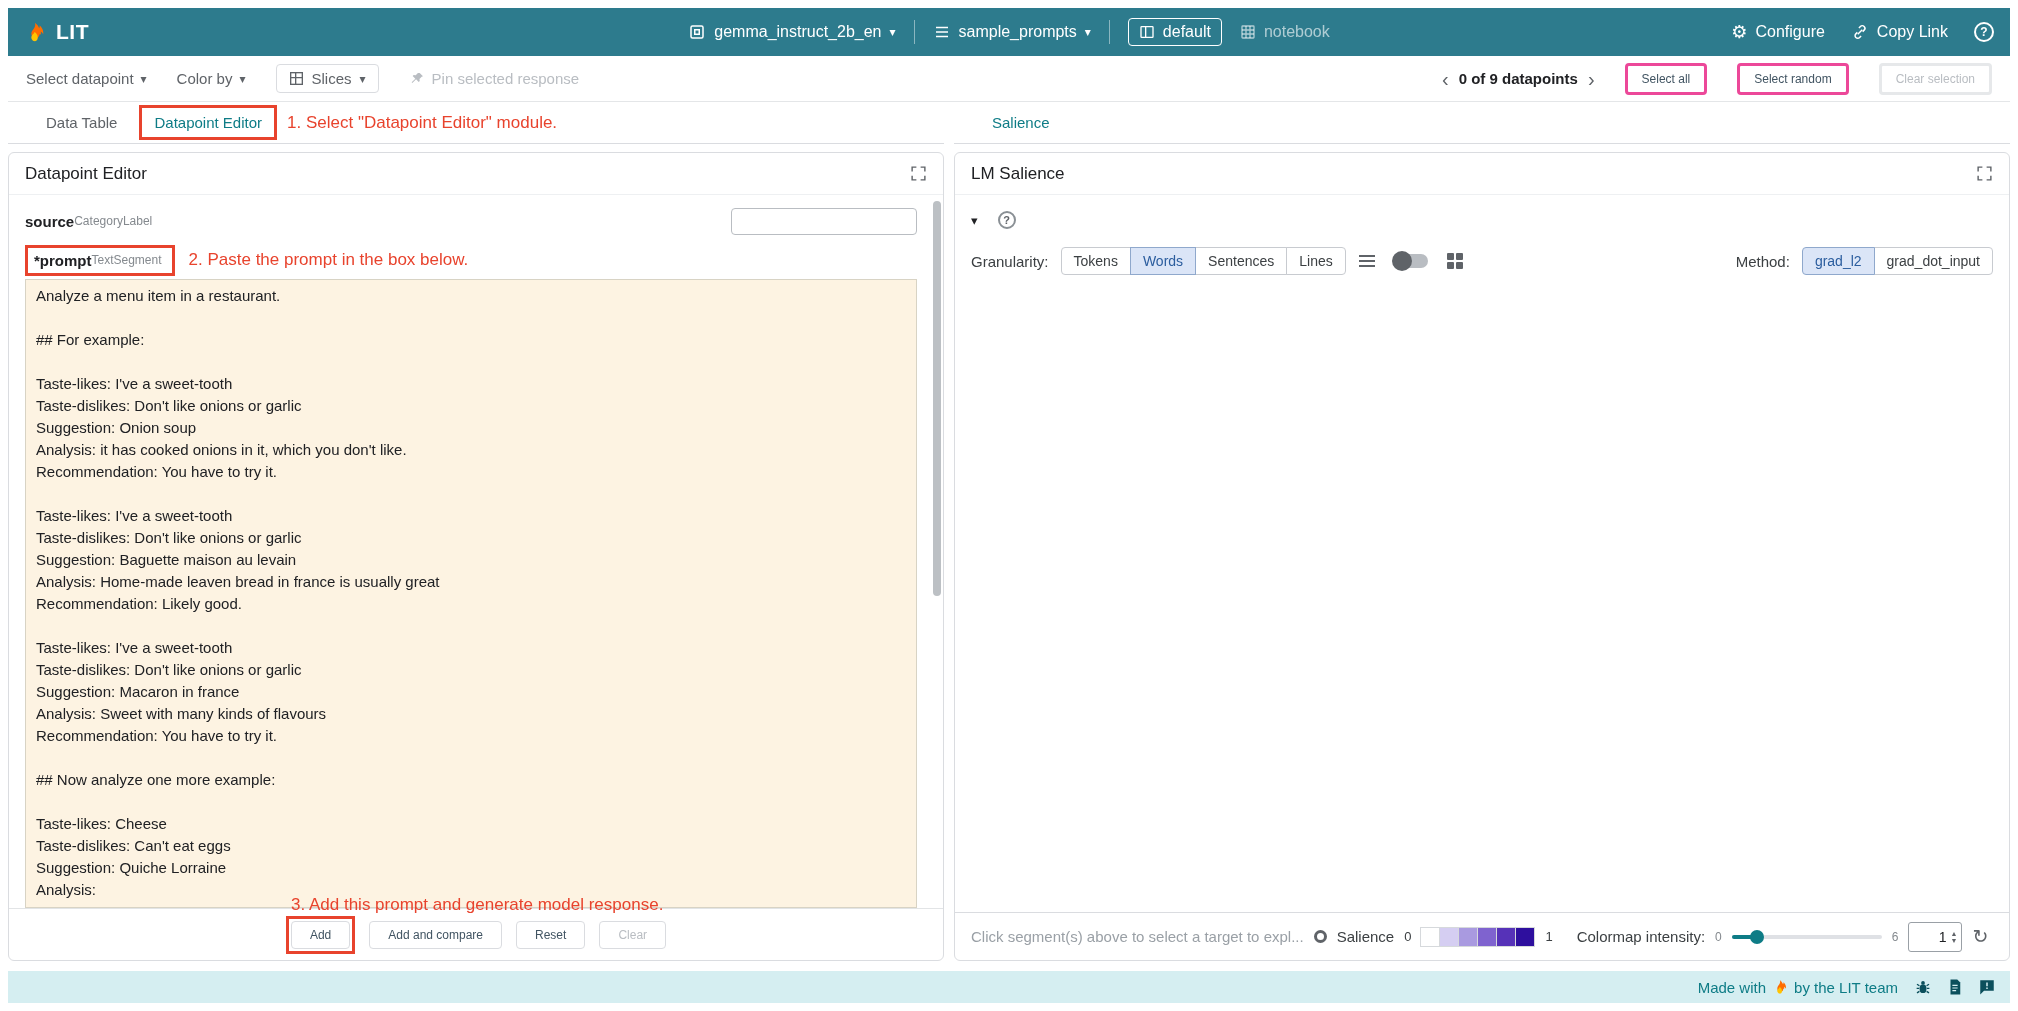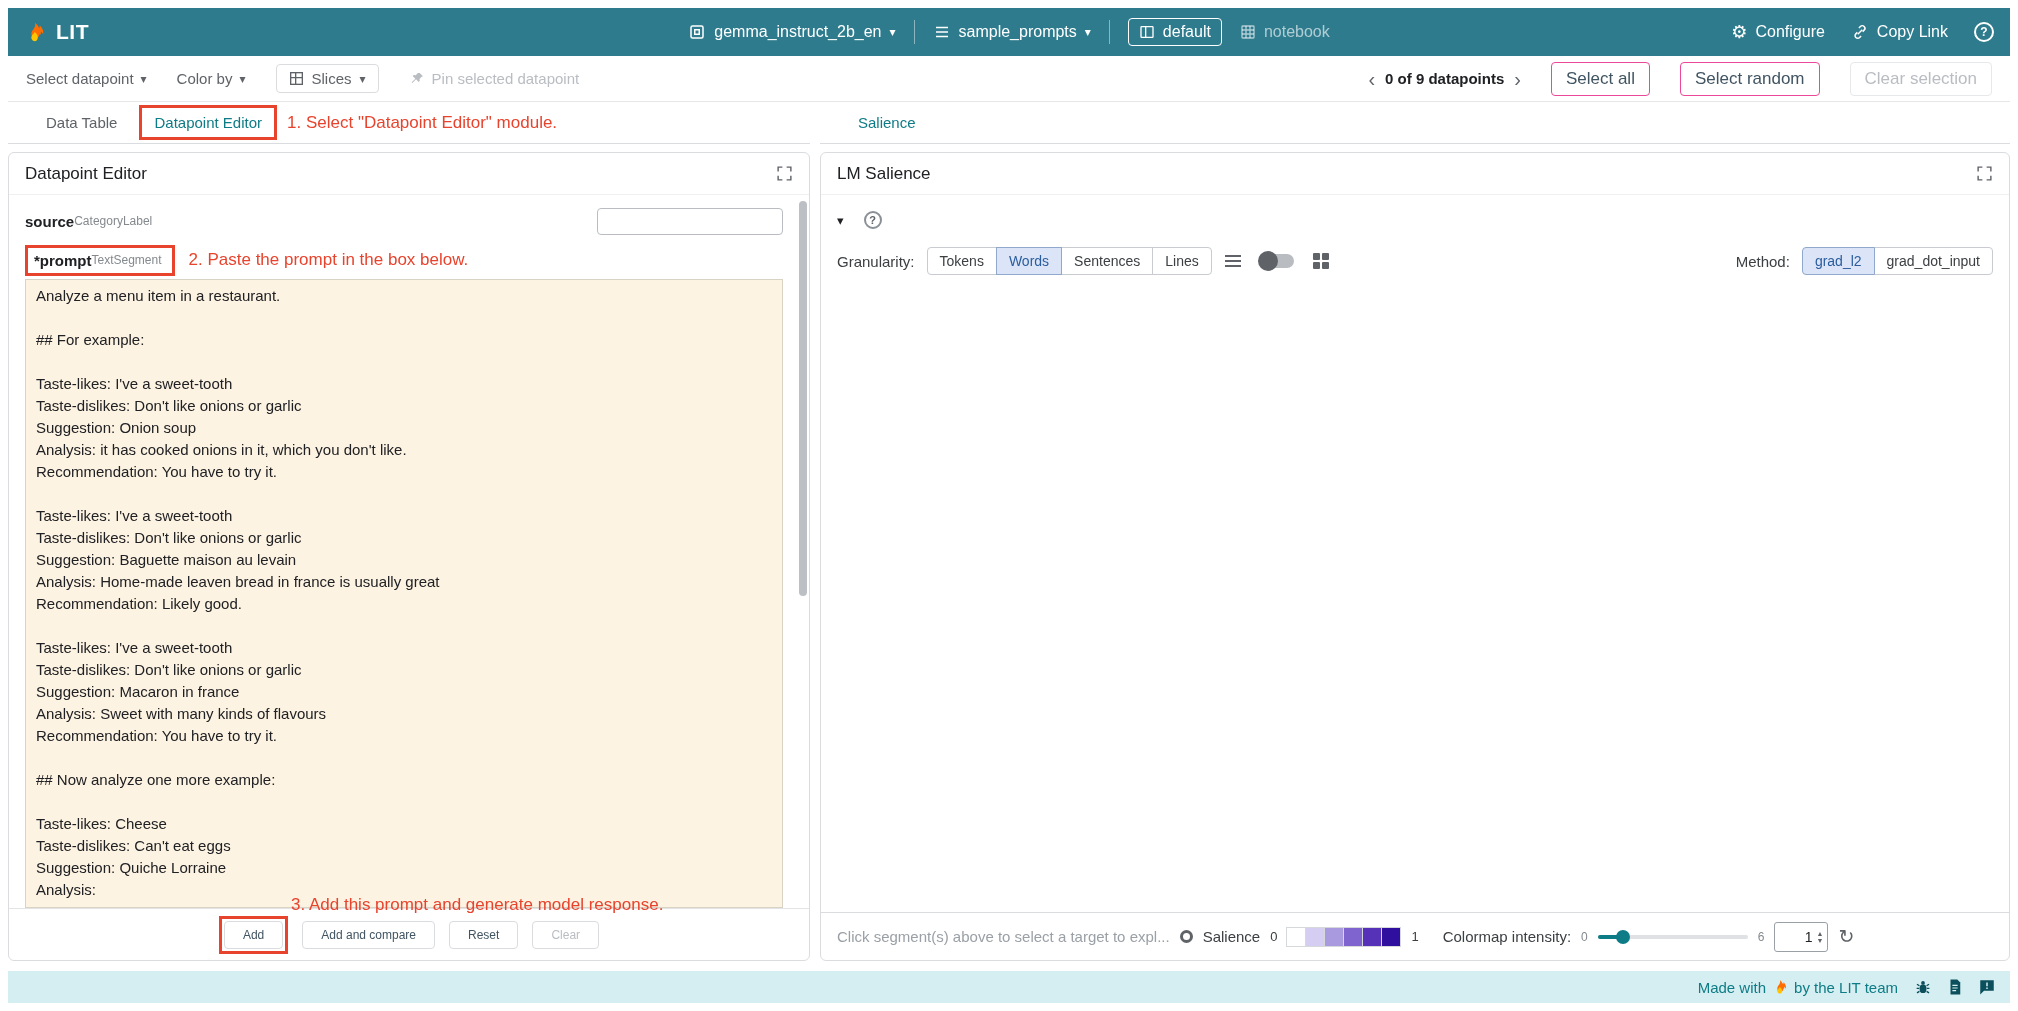--- a/index.html
+++ b/index.html
@@ -24,27 +24,27 @@
 
   
   .toolbar { height:46px; background:#fff; border-bottom:1px solid #e4e6e8; display:flex; align-items:center; padding:0 18px; gap:30px; font-size:15px; color:#5f6368; flex:0 0 auto; }
   .toolbar .tl-item { display:flex; align-items:center; gap:7px; cursor:pointer; white-space:nowrap; }
   .slices-btn { display:flex; align-items:center; gap:8px; border:1px solid #dadce0; border-radius:4px; padding:5px 12px; cursor:pointer; color:#5f6368; }
   .pin-item { color:#b9bdc2; display:flex; align-items:center; gap:8px; }
   .toolbar-spacer { flex:1; }
   .pager { display:flex; align-items:center; gap:10px; }
   .chev { font-size:20px; color:#5f6368; cursor:pointer; line-height:1; }
   .pager-label { font-weight:bold; color:#202124; }
-  .tb-btn { border:1px solid #ec4899; border-radius:4px; background:#fff; padding:6px 14px; font-size:17px; color:#415462; cursor:pointer; white-space:nowrap; }
+  .tb-btn { border:3px solid #ec4899; border-radius:4px; background:#fff; padding:6px 14px; font-size:12px; color:#415462; cursor:pointer; white-space:nowrap; }
   .tb-btn.disabled { color:#b9bdc2; border-color:#e6e8ea; cursor:default; }
 
   
   .main { flex:1; display:flex; gap:10px; min-height:0; }
   .col { display:flex; flex-direction:column; min-width:0; min-height:0; }
-  .col-left { width:802px; flex:0 0 auto; }
+  .col-left { width:936px; flex:0 0 auto; }
   .col-right { flex:1; }
   .tabsrow { height:42px; flex:0 0 auto; display:flex; align-items:center; gap:10px; padding:0 26px; border-bottom:1px solid #dadce0; }
   .tab { font-size:15px; color:#5f6368; padding:6px 12px; cursor:pointer; white-space:nowrap; }
   .tab.active { color:#0e7c86; }
 
   .redbox { display:inline-flex; align-items:center; border:3px solid #e8432d; }
   .annotation { color:#e8432d; font-size:17px; white-space:nowrap; }
 
   .card { flex:1; margin-top:8px; border:1px solid #dadce0; border-radius:6px; background:#fff; display:flex; flex-direction:column; position:relative; min-height:0; }
   .card-header { height:42px; flex:0 0 auto; display:flex; align-items:center; justify-content:space-between; padding:0 16px; font-size:17px; color:#202124; border-bottom:1px solid #eef0f2; }
@@ -207,21 +207,21 @@
       </span>
       <span>Slices</span>
       <span class="caret">▾</span>
     </span>
     <span class="tl-item pin-item">
       <span class="icon-btn">
         <svg viewBox="0 0 24 24" width="16" height="16" fill="#b9bdc2">
             <path d="M16 3l5 5-2 .6-3.3 3.3.4 3.1-1.5 1.5-4-4L5 18l-1-1 5.5-5.5-4-4L7 6l3.1.4L13.4 3z"></path>
           </svg>
       </span>
-      <span>Pin selected datapoint</span>
+      <span>Pin selected response</span>
     </span>
     <span class="toolbar-spacer"></span>
     <span class="pager">
       <span class="chev">‹</span>
       <span class="pager-label">0 of 9 datapoints</span>
       <span class="chev">›</span>
     </span>
     <button class="tb-btn">Select all</button>
     <button class="tb-btn">Select random</button>
     <button class="tb-btn disabled">Clear selection</button>

